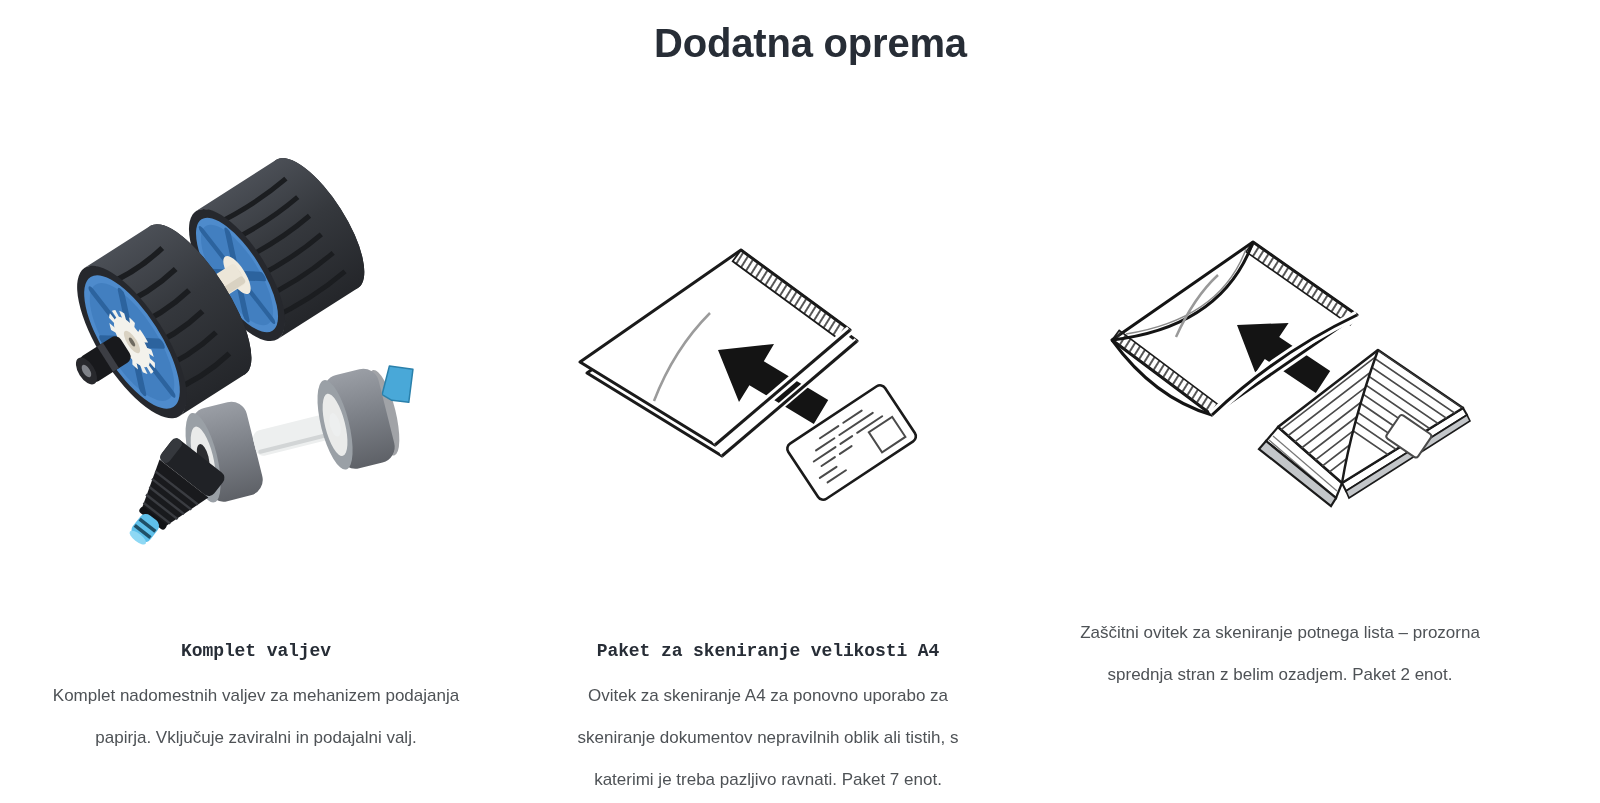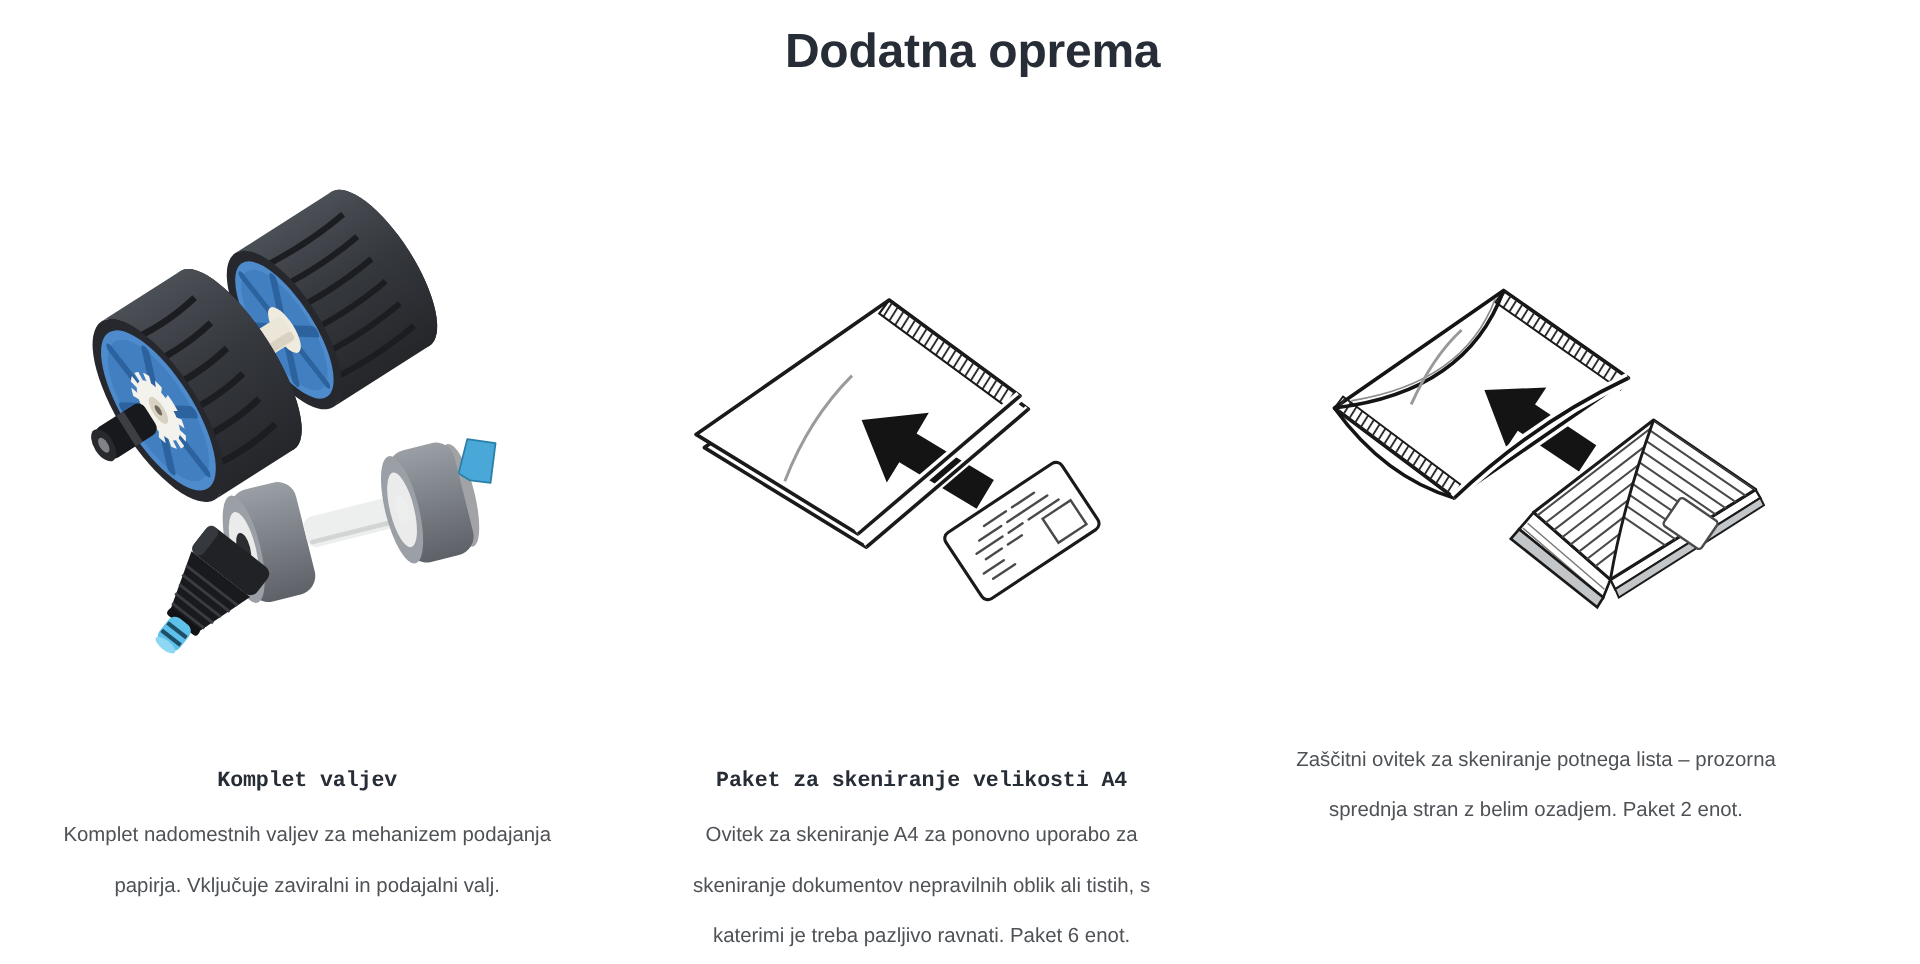--- a/index.html
+++ b/index.html
@@ -210,21 +210,21 @@
               <line x1="12" y1="45" x2="32" y2="45"></line>
               <line x1="16" y1="53" x2="38" y2="53"></line>
             </g>
             <rect x="78" y="34" width="28" height="24" fill="#ffffff" stroke="#4a4a4a" stroke-width="2"></rect>
           </g>
         </svg>
       </div>
       <h2>Paket za skeniranje velikosti A4</h2>
       <p>Ovitek za skeniranje A4 za ponovno uporabo za
 skeniranje dokumentov nepravilnih oblik ali tistih, s
-katerimi je treba pazljivo ravnati. Paket 6 enot.</p>
+katerimi je treba pazljivo ravnati. Paket 7 enot.</p>
     </article>
 
     <article class="card">
       <div class="figure">
         <svg width="420" height="300" viewBox="0 0 420 300" role="img" aria-label="passport-carrier-sheet-illustration">
           <defs>
             <pattern id="pp-hatch" patternUnits="userSpaceOnUse" width="6" height="6" patternTransform="rotate(32)">
               <line x1="3" y1="0" x2="3" y2="6" stroke="#2b2b2b" stroke-width="1.6"></line>
             </pattern>
             <clipPath id="pp-left">

